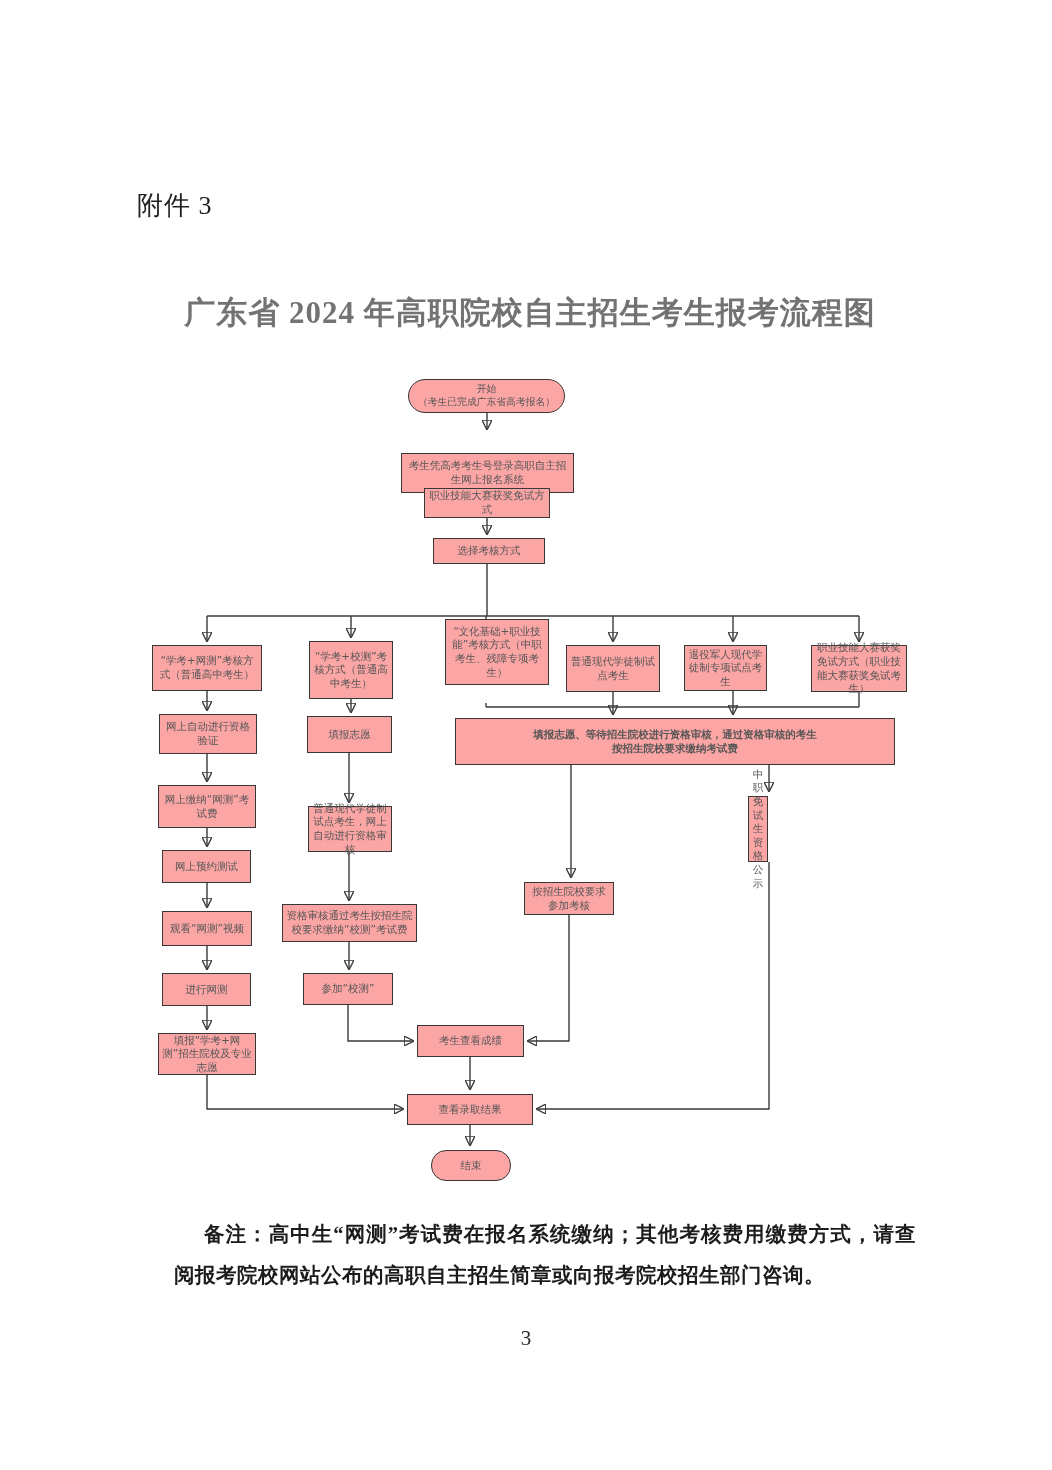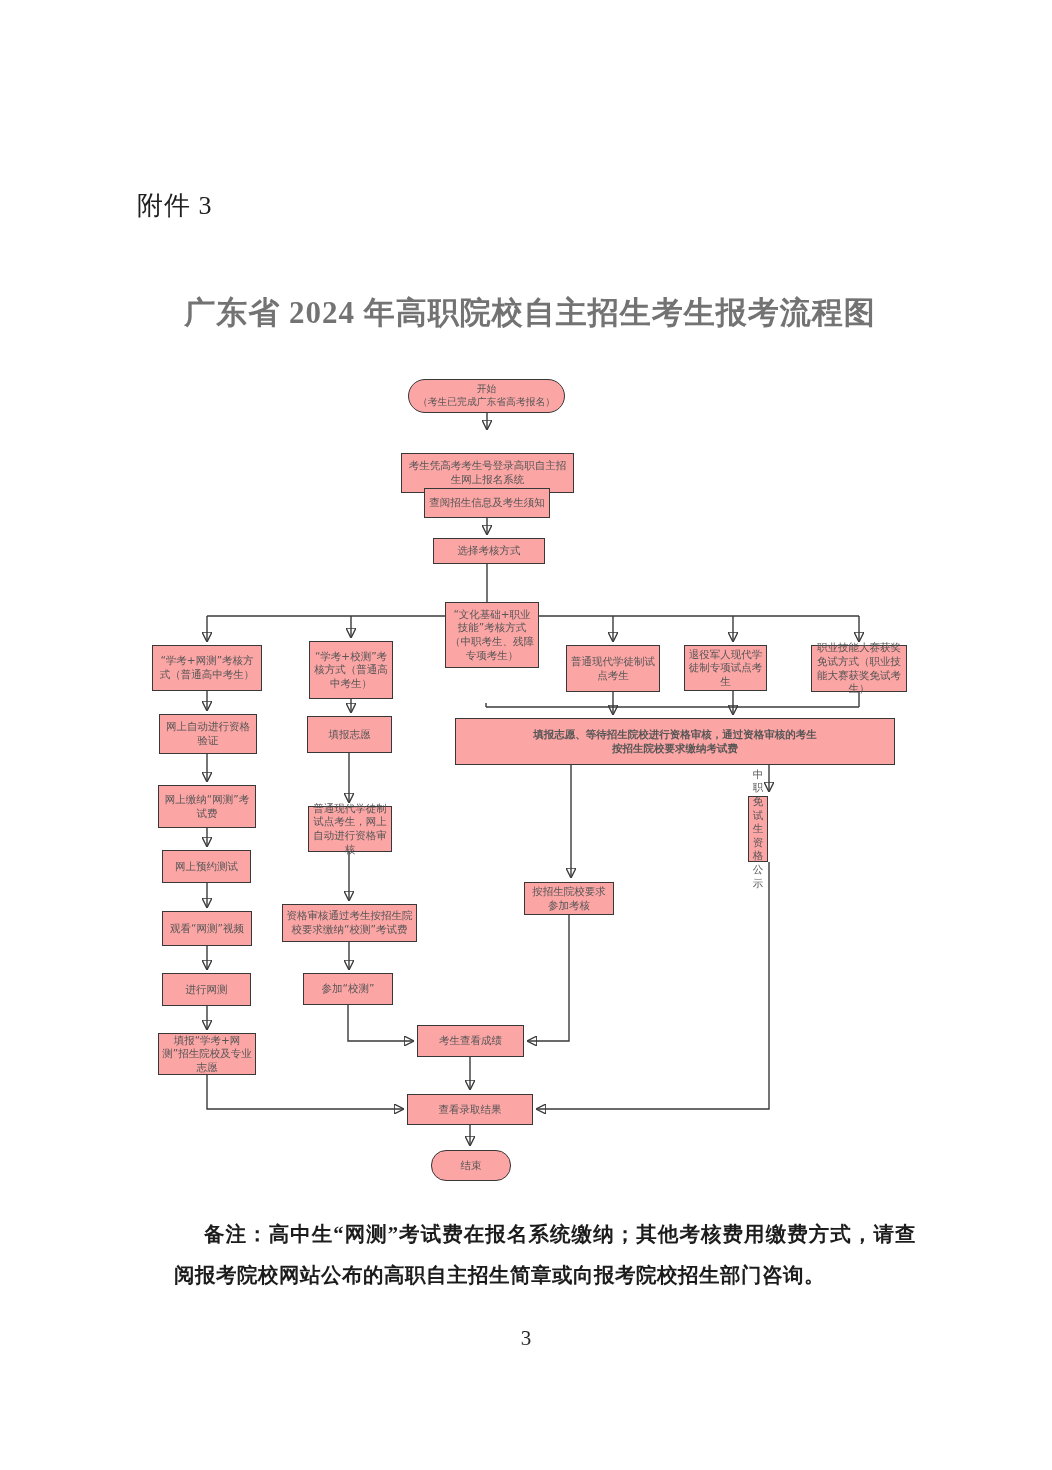--- a/index.html
+++ b/index.html
@@ -122,26 +122,26 @@
       <path d="M569 915 V 1041 H 528" marker-end="url(#arrow)"></path>
       <path d="M769 862 V 1109 H 537" marker-end="url(#arrow)"></path>
 
       <path d="M470 1057 V 1089" marker-end="url(#arrow)"></path>
       <path d="M470 1125 V 1145" marker-end="url(#arrow)"></path>
     </svg>
 
     <div class="flow-node stadium small-text" style="left:408px;top:379px;width:157px;height:34px;">开始
 （考生已完成广东省高考报名）</div>
     <div class="flow-node" style="left:401px;top:431px;width:173px;height:40px;margin-top:22px;">考生凭高考考生号登录高职自主招生网上报名系统</div>
-    <div class="flow-node" style="left:424px;top:488px;width:126px;height:30px;">查阅招生信息及考生须知</div>
+    <div class="flow-node" style="left:424px;top:488px;width:126px;height:30px;">职业技能大赛获奖免试方式</div>
     <div class="flow-node" style="left:433px;top:538px;width:112px;height:26px;">选择考核方式</div>
 
     <div class="flow-node" style="left:152px;top:645px;width:110px;height:46px;">“学考+网测”考核方式（普通高中考生）</div>
     <div class="flow-node" style="left:309px;top:641px;width:84px;height:58px;">“学考+校测”考核方式（普通高中考生）</div>
-    <div class="flow-node" style="left:445px;top:602px;width:94px;height:66px;">“文化基础+职业技能”考核方式（中职考生、残障专项考生）</div>
+    <div class="flow-node" style="left:445px;top:619px;width:104px;height:66px;">“文化基础+职业技能”考核方式（中职考生、残障专项考生）</div>
     <div class="flow-node" style="left:566px;top:645px;width:94px;height:47px;">普通现代学徒制试点考生</div>
     <div class="flow-node" style="left:684px;top:645px;width:83px;height:46px;">退役军人现代学徒制专项试点考生</div>
     <div class="flow-node" style="left:811px;top:645px;width:96px;height:47px;">职业技能大赛获奖免试方式（职业技能大赛获奖免试考生）</div>
 
     <div class="flow-node" style="left:159px;top:714px;width:98px;height:40px;">网上自动进行资格验证</div>
     <div class="flow-node" style="left:158px;top:785px;width:98px;height:43px;">网上缴纳“网测”考试费</div>
     <div class="flow-node" style="left:162px;top:850px;width:89px;height:33px;">网上预约测试</div>
     <div class="flow-node" style="left:162px;top:911px;width:90px;height:35px;">观看“网测”视频</div>
     <div class="flow-node" style="left:162px;top:973px;width:89px;height:33px;">进行网测</div>
     <div class="flow-node" style="left:158px;top:1033px;width:98px;height:42px;">填报“学考+网测”招生院校及专业志愿</div>

